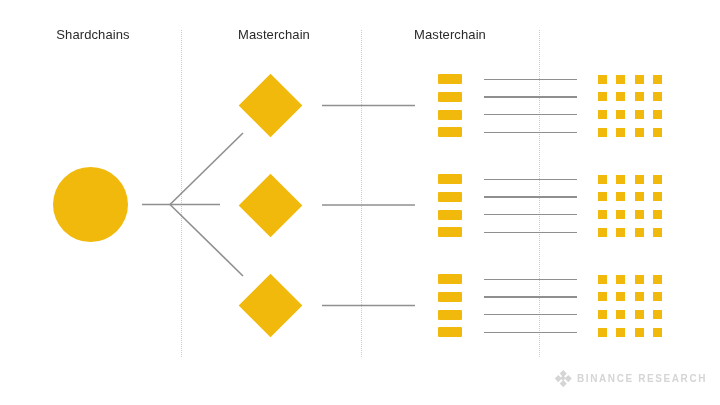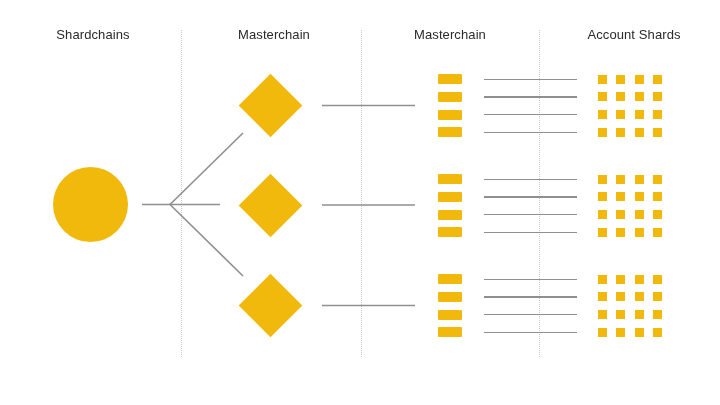--- a/index.html
+++ b/index.html
@@ -27,25 +27,34 @@
     color:var(--logo,#d5d5d5); white-space:nowrap;
   }
   .bicon { position:relative; width:16px; height:16px; }
   .bicon span { position:absolute; background:var(--logo,#d5d5d5); transform:rotate(45deg); }
 </style>
 </head>
 <body>
 
 <div id="canvas">
 
+  <div class="brand">
+    <div class="bicon">
+      <span style="left:5.75px;top:.75px;width:4.5px;height:4.5px"></span>
+      <span style="left:10.75px;top:5.75px;width:4.5px;height:4.5px"></span>
+      <span style="left:5.75px;top:10.75px;width:4.5px;height:4.5px"></span>
+      <span style="left:.75px;top:5.75px;width:4.5px;height:4.5px"></span>
+      <span style="left:6px;top:6px;width:4px;height:4px"></span>
+    </div>
+    <div class="brand-text">BINANCE RESEARCH</div>
+  </div>
 
 <div class="col-label" style="left: 93px;">Shardchains</div>
     <div class="col-label" style="left: 274px;">Masterchain</div>
     <div class="col-label" style="left: 450px;">Masterchain</div>
-    <div class="col-label" style="left: 634px;">Account Shards</div>
     <div class="sep" style="left: 181px; top: 30px; height: 327px;"></div>
     <div class="sep" style="left: 361px; top: 30px; height: 327px;"></div>
     <div class="sep" style="left: 539px; top: 30px; height: 327px;"></div>
     <div class="circle" style="left: 53px; top: 167px; width: 75px; height: 75px;"></div>
     <svg id="connector-svg" width="720" height="405">
       <line x1="142" y1="204.5" x2="220" y2="204.5" stroke="#8F8F8F" stroke-width="1.6"></line>
       <line x1="170" y1="204.5" x2="243" y2="133" stroke="#8F8F8F" stroke-width="1.6"></line>
       <line x1="170" y1="204.5" x2="243" y2="276" stroke="#8F8F8F" stroke-width="1.6"></line>
       <line x1="322" y1="105.5" x2="415" y2="105.5" stroke="#8F8F8F" stroke-width="1.6"></line>
       <line x1="322" y1="205" x2="415" y2="205" stroke="#8F8F8F" stroke-width="1.6"></line>

